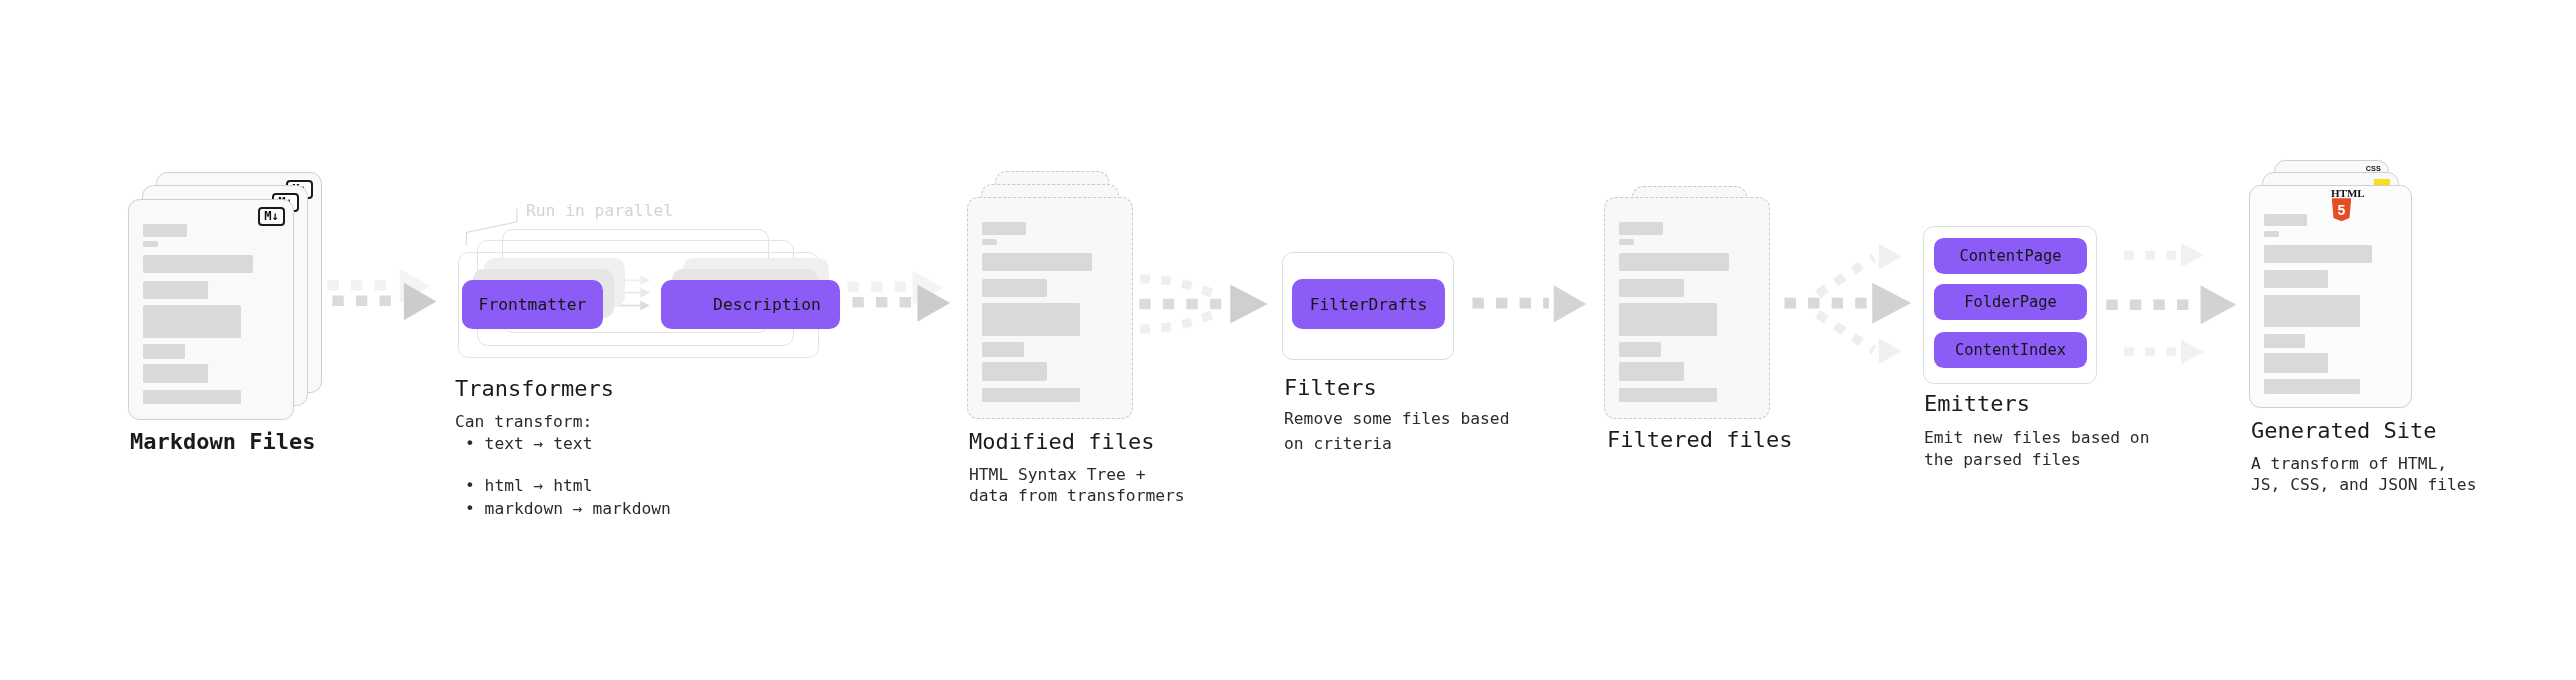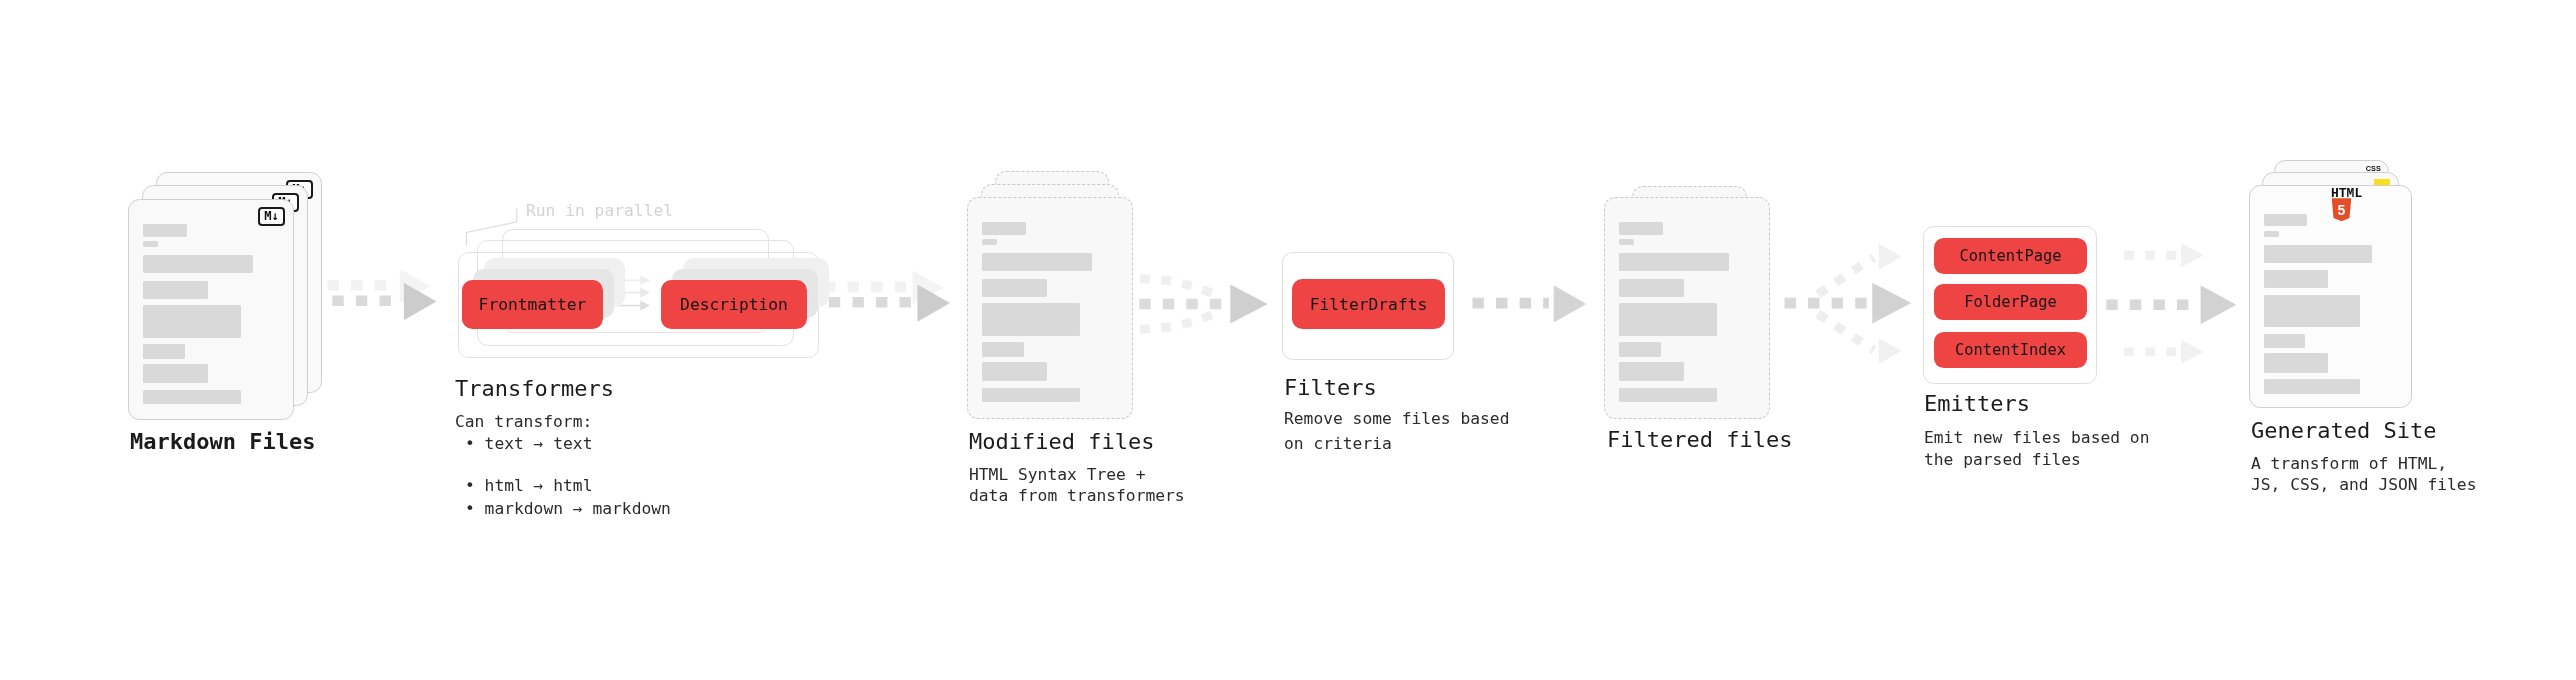--- a/index.html
+++ b/index.html
@@ -16,36 +16,36 @@
 
   
   .md-badge{position:absolute;top:6.5px;right:8.1px;border:2px solid #1a1a1a;border-radius:4.1px;
             background:#fdfdfd;font-weight:bold;font-size:12.2px;line-height:15.4px;padding:0 4.1px;color:#111;}
 
   
   .outline-box{position:absolute;border:1.2px solid #e2e2e2;border-radius:10.6px;background:transparent;box-sizing:border-box;}
   .outline-box.filled{background:#ffffff;border-color:#dedede;}
 
   
-  .pill{position:absolute;background:#ef4444;border-radius:10.6px;display:flex;align-items:center;
+  .pill{position:absolute;background:#8b5cf6;border-radius:10.6px;display:flex;align-items:center;
         justify-content:center;font-size:16.3px;color:#161616;white-space:pre;}
   .pill.ghost1{background:#e6e6e6;}
   .pill.ghost2{background:#f0f0f0;}
 
   .stage-title{position:absolute;font-size:22px;font-weight:500;color:#1b1b1b;white-space:pre;}
   .stage-sub{position:absolute;font-size:16.3px;line-height:22px;color:#2b2b2b;white-space:pre;}
   .callout-text{position:absolute;font-size:16.3px;color:#d3d3d3;white-space:pre;}
 
   
   .css-badge{position:absolute;top:4.1px;right:4.9px;width:19.5px;text-align:center;}
   .css-badge .css-word{font-family:"Liberation Sans",sans-serif;font-weight:bold;font-size:7.3px;line-height:7.3px;color:#111;letter-spacing:0;}
   .css-badge .css-bar{height:3.3px;background:#2962ff;border-radius:0.8px;margin-top:0.8px;}
   .js-badge{position:absolute;top:5.7px;right:8.1px;width:16.3px;height:8.1px;background:#f7df1e;}
   .html5-logo{position:absolute;top:3.3px;right:59px;width:21px;text-align:center;}
-  .html5-logo .html-word{font-family:Liberation Mono, monospace;font-weight:bold;font-size:13px;line-height:9px;color:#111;}
+  .html5-logo .html-word{font-family:Liberation Serif, serif;font-weight:bold;font-size:11px;line-height:9px;color:#111;}
   .html5-logo .shield{width:19.5px;height:23px;margin:0 auto;background:#e44d26;
       clip-path:polygon(0 0,100% 0,91% 86%,50% 100%,9% 86%);
       display:flex;align-items:center;justify-content:center;}
   .html5-logo .shield span{color:#fff;font-family:"Liberation Sans",sans-serif;font-weight:bold;font-size:14px;}
 </style>
 </head>
 <body>
 
 <svg class="connectors" width="2576" height="681" viewBox="0 0 3170 838">
 
@@ -132,21 +132,21 @@
   <div class="callout-text" style="left:526px;top:201px;">Run in parallel</div>
   <div class="outline-box" style="left:502px;top:229px;width:267px;height:104px;"></div>
   <div class="outline-box" style="left:477px;top:240px;width:317px;height:106px;"></div>
   <div class="outline-box" style="left:458px;top:252px;width:361px;height:106px;"></div>
 
   <div class="pill ghost2" style="left:484px;top:258px;width:141px;height:49px;"></div>
   <div class="pill ghost1" style="left:473px;top:269px;width:141px;height:49px;"></div>
   <div class="pill ghost2" style="left:683px;top:258px;width:146px;height:49px;"></div>
   <div class="pill ghost1" style="left:672px;top:269px;width:146px;height:49px;"></div>
   <div class="pill" style="left:462px;top:280px;width:141px;height:49px;">Frontmatter</div>
-  <div class="pill" style="left:661px;top:280px;width:146px;height:49px;">Description</div>
+  <div class="pill" style="left:661px;top:280px;width:146px;height:49px;padding-left:33px;">Description</div>
 
   <div class="stage-title" style="left:455px;top:376px;">Transformers</div>
   <div class="stage-sub" style="left:455px;top:411px;">Can transform:</div>
   <div class="stage-sub" style="left:465px;top:433px;">• text → text</div>
   <div class="stage-sub" style="left:465px;top:454px;margin-top:44px;">• markdown → markdown</div>
   <div class="stage-sub" style="left:465px;top:475px;">• html → html</div>
 </div>
 
 <div class="layer">
   <div class="doc dashed" style="left:995px;top:171px;width:114px;height:219px;"></div>

